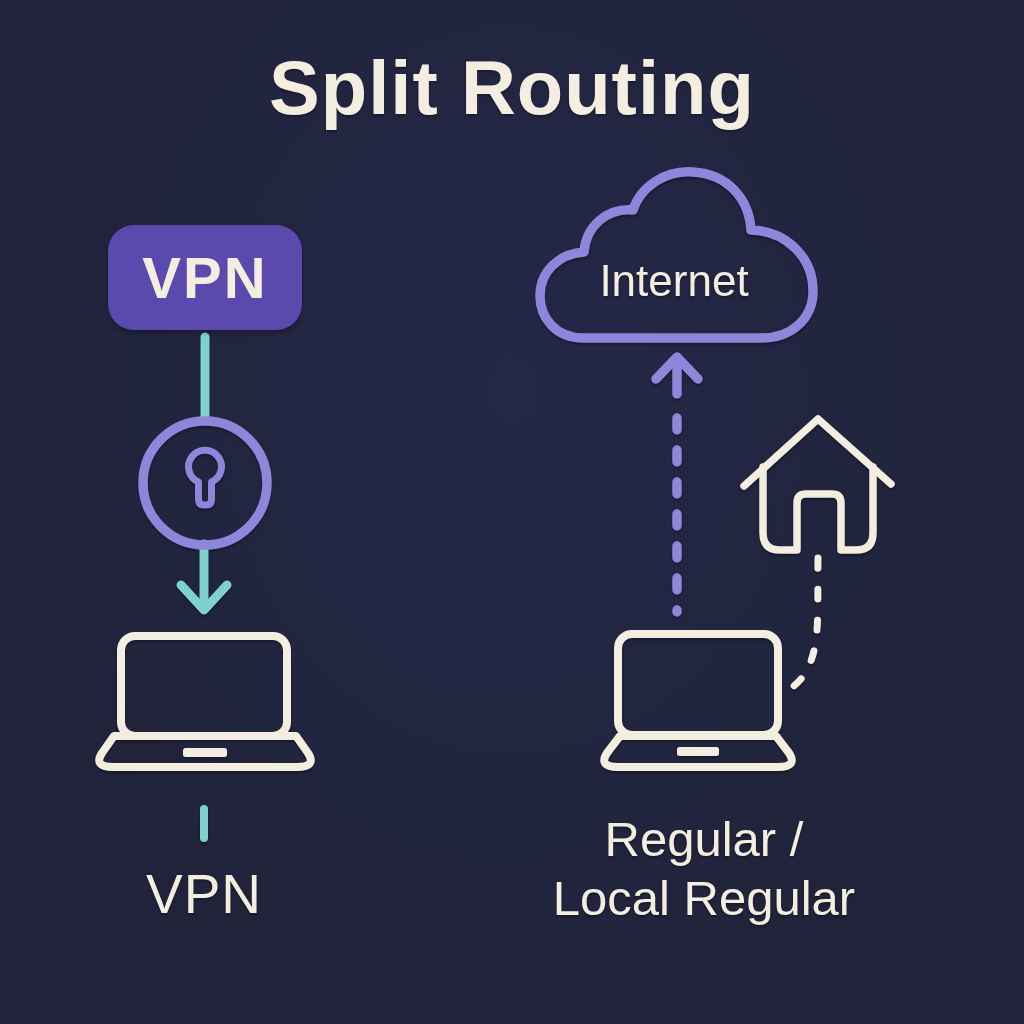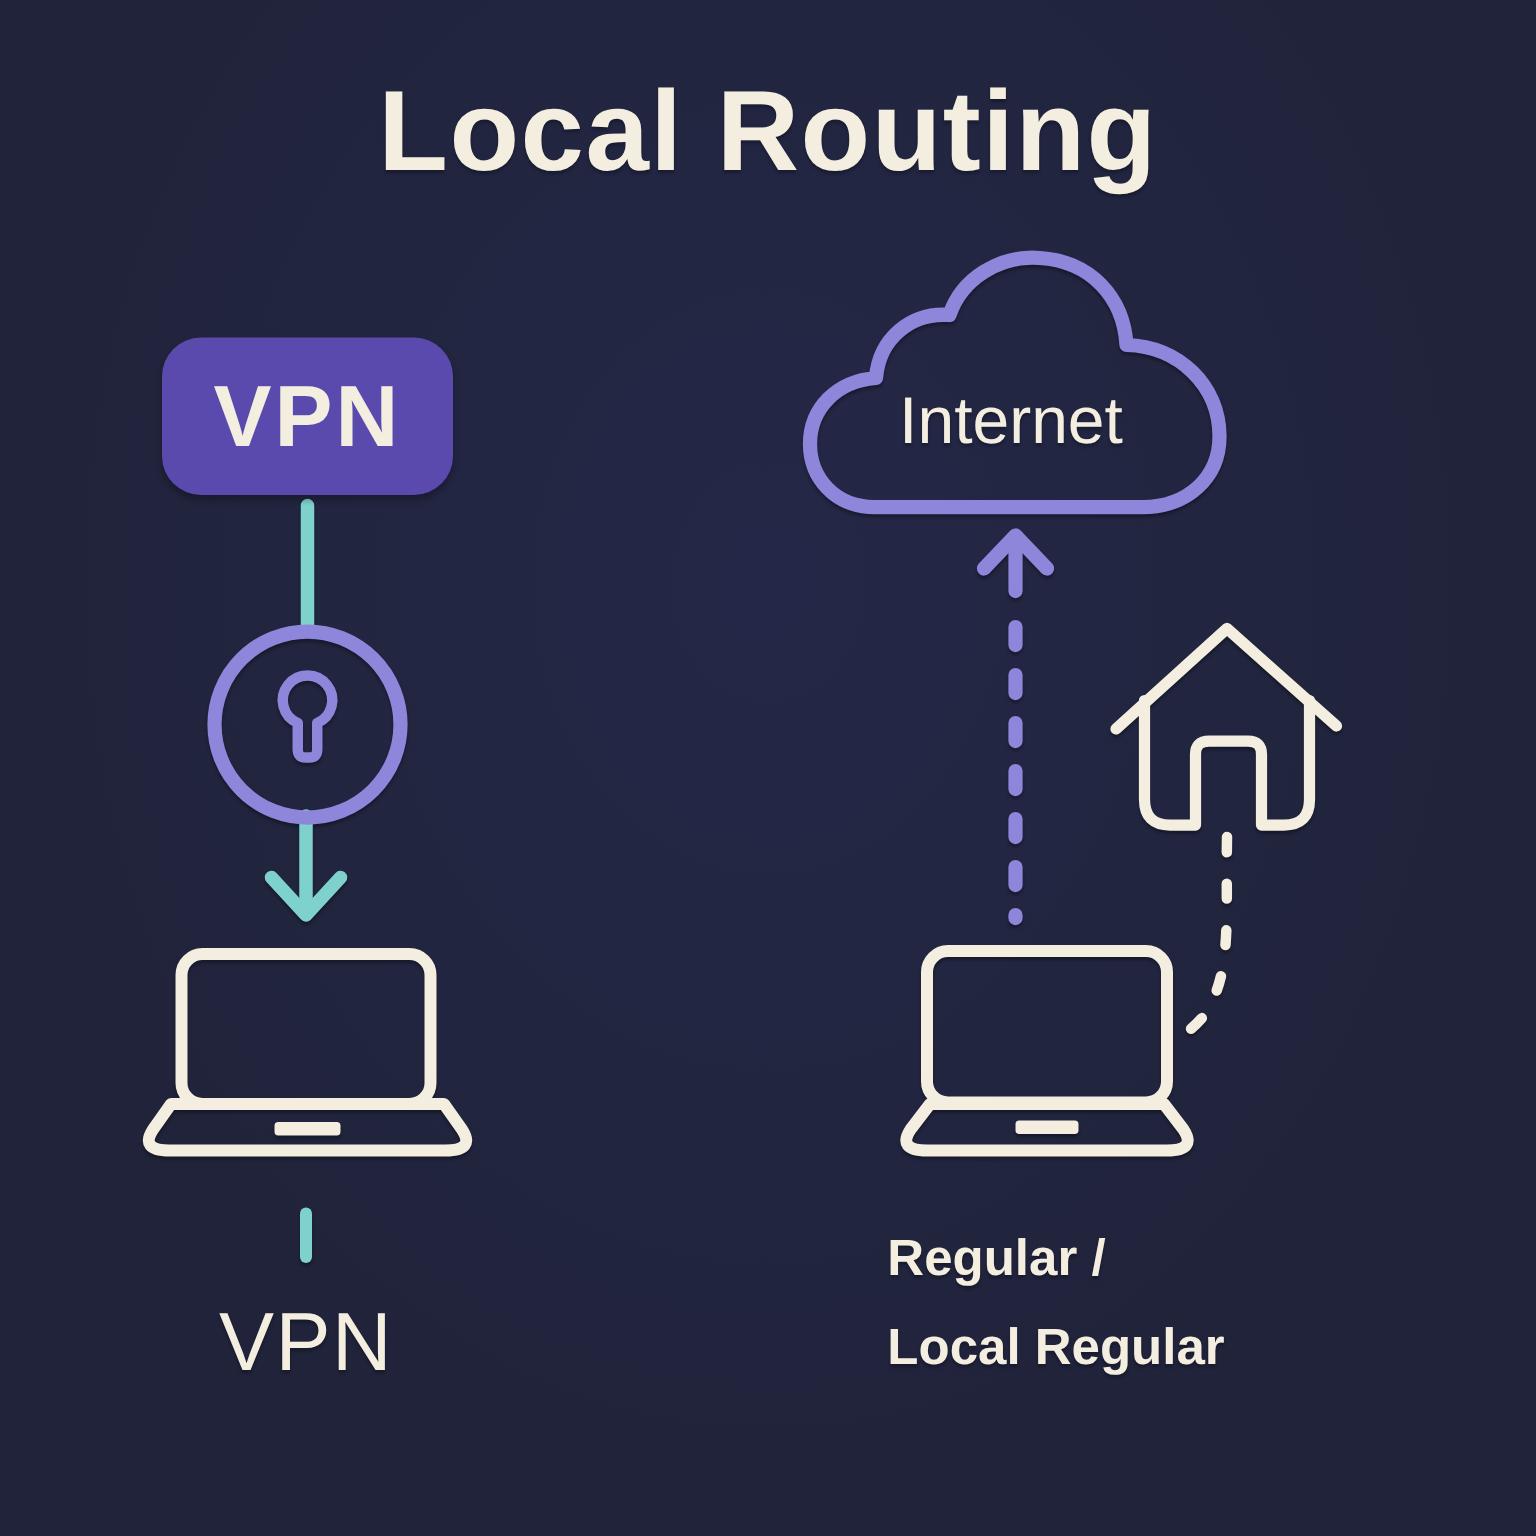--- a/index.html
+++ b/index.html
@@ -35,21 +35,21 @@
   .internet-label {
     left:674px; top:281px; transform:translate(-50%,-50%);
     font-size:44px; font-weight:500;
   }
   .vpn-caption {
     left:204px; top:894px; transform:translate(-50%,-50%);
     font-size:55px; font-weight:500; letter-spacing:1px;
   }
   .local-caption {
     left:704px; top:869px; transform:translate(-50%,-50%);
-    font-size:34px; font-weight:700; line-height:59px;
+    font-size:49px; font-weight:400; text-align:center; line-height:59px;
   }
 </style>
 </head>
 <body>
 
 <div class="canvas">
 
   <svg class="diagram" width="1024" height="1024" viewBox="0 0 1024 1024">
 
     <g>
@@ -98,21 +98,21 @@
 
     <path class="stroke s-cream" stroke-width="7" stroke-dasharray="10 21" d="M 818 558 C 817 615, 822 652, 801 679 C 793 688, 786 692, 777 696"></path>
 
     <g>
       <rect class="stroke s-cream" x="618" y="634" width="160" height="101" rx="14" stroke-width="8"></rect>
       <path class="stroke s-cream" stroke-width="8" d="M 620 736 L 776 736 L 789 753 Q 798 767 778 767 L 618 767 Q 598 767 607 753 Z"></path>
       <rect class="f-cream" x="677" y="747" width="42" height="9" rx="2.5"></rect>
     </g>
   </svg>
 
-  <div class="abs txt title">Local Routing</div>
+  <div class="abs txt title">Split Routing</div>
 
   <div class="abs vpn-badge">
     <span class="txt">VPN</span>
   </div>
 
   <div class="abs txt internet-label">Internet</div>
 
   <div class="abs txt vpn-caption">VPN</div>
 
   <div class="abs txt local-caption">

